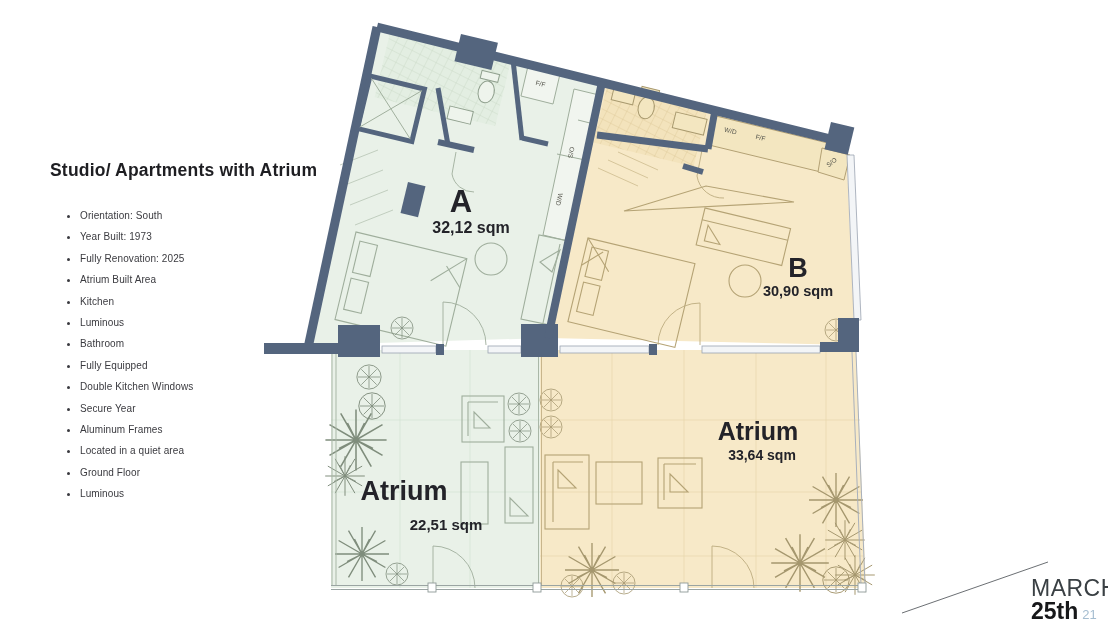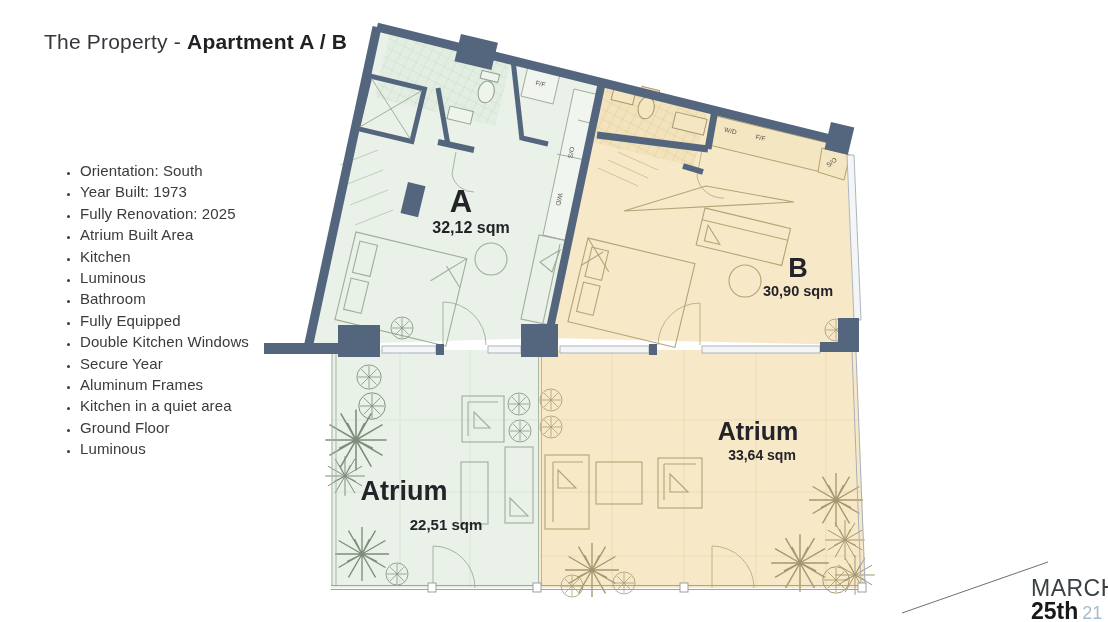--- a/index.html
+++ b/index.html
@@ -12,59 +12,57 @@
   .slide-title{
     position:absolute;left:44px;top:30px;font-size:21px;letter-spacing:.2px;color:#35353b;
   }
   .slide-title b{font-weight:700;color:#222226;}
   .details{position:absolute;left:50px;top:160px;width:270px;}
   .details h2{
     margin:0 0 24px 0;font-size:17.5px;font-weight:700;color:#1e1e22;letter-spacing:.2px;
   }
   .details ul{margin:0;padding:0 0 0 30px;}
   .details li{
-    font-size:15px;line-height:21.4px;color:#3a3a3f;letter-spacing:.1px;
+    font-size:10px;line-height:21.4px;color:#3a3a3f;letter-spacing:.1px;
     list-style-type:disc;
   }
   .details li::marker{color:#3a3a3f;font-size:11px;}
   
   .plan{position:absolute;left:0;top:0;}
   text.unit{font-family:"Liberation Sans","DejaVu Sans",sans-serif;font-weight:700;fill:#232329;}
   text.appliance{font-family:"Liberation Sans","DejaVu Sans",sans-serif;fill:#55554c;}
   
   .date-block{
     position:absolute;left:1031px;top:577px;line-height:1;white-space:nowrap;
   }
   .date-month{font-size:23px;font-weight:400;color:#3a4044;letter-spacing:.5px;display:block;}
   .date-day{font-size:23px;font-weight:700;color:#17181a;}
-  .date-year{font-size:18px;font-weight:400;color:#a5bdd0;margin-left:4px;}
+  .date-year{font-size:13px;font-weight:400;color:#a5bdd0;margin-left:4px;}
 </style>
 </head>
 <body>
 
 <div class="stage">
 
-  <div class="slide-title">
-    <span>The Property - </span><b>Apartment A / B</b>
-  </div>
 
   <div class="details">
+    <h2>Studio/ Apartments with Atrium</h2>
     <ul>
         <li>Orientation: South</li>
         <li>Year Built: 1973</li>
         <li>Fully Renovation: 2025</li>
         <li>Atrium Built Area</li>
         <li>Kitchen</li>
         <li>Luminous</li>
         <li>Bathroom</li>
         <li>Fully Equipped</li>
         <li>Double Kitchen Windows</li>
         <li>Secure Year</li>
         <li>Aluminum Frames</li>
-        <li>Kitchen in a quiet area</li>
+        <li>Located in a quiet area</li>
         <li>Ground Floor</li>
         <li>Luminous</li>
       </ul>
   </div>
 
   <svg class="plan" width="1108" height="622" viewBox="0 0 1108 622">
     <defs>
       <pattern id="tileG" width="9" height="9" patternUnits="userSpaceOnUse" patternTransform="rotate(13.5)">
         <rect width="9" height="9" fill="#e3eee2"></rect>
         <path d="M9,0 H0 V9" fill="none" stroke="#c2d3c0" stroke-width="0.7"></path>

